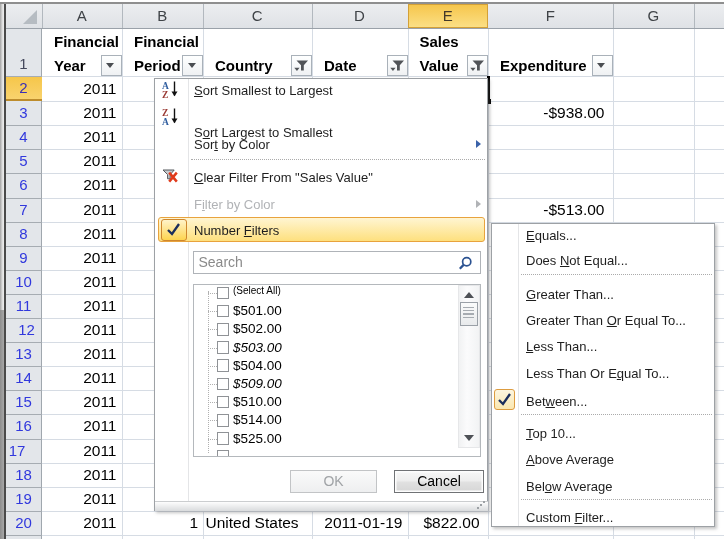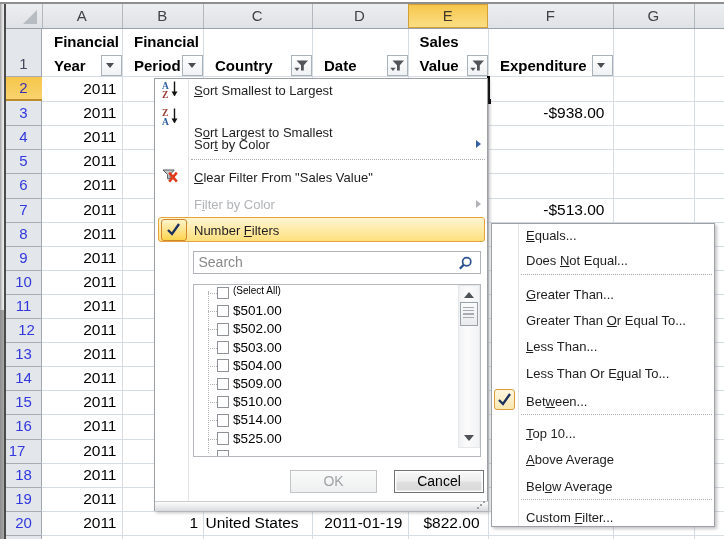--- a/index.html
+++ b/index.html
@@ -210,27 +210,27 @@
 <div class="abs" style="left:216.5px;top:286.6px;width:12.5px;height:12.5px;box-sizing:border-box;border:1.3px solid #8f9296;background:#fff;"></div>
 <div class="txt" style="left:233px;top:284.9px;font-size:10px;color:#000;">(Select All)</div>
 <div class="abs" style="left:207.5px;top:311.1px;width:9px;height:0;border-top:1px dotted #b0b0b0;"></div>
 <div class="abs" style="left:216.5px;top:304.8px;width:12.5px;height:12.5px;box-sizing:border-box;border:1.3px solid #8f9296;background:#fff;"></div>
 <div class="txt" style="left:233px;top:303.1px;font-size:13.5px;color:#000;">$501.00</div>
 <div class="abs" style="left:207.5px;top:329.3px;width:9px;height:0;border-top:1px dotted #b0b0b0;"></div>
 <div class="abs" style="left:216.5px;top:323.0px;width:12.5px;height:12.5px;box-sizing:border-box;border:1.3px solid #8f9296;background:#fff;"></div>
 <div class="txt" style="left:233px;top:321.3px;font-size:13.5px;color:#000;">$502.00</div>
 <div class="abs" style="left:207.5px;top:347.5px;width:9px;height:0;border-top:1px dotted #b0b0b0;"></div>
 <div class="abs" style="left:216.5px;top:341.2px;width:12.5px;height:12.5px;box-sizing:border-box;border:1.3px solid #8f9296;background:#fff;"></div>
-<div class="txt" style="left:233px;top:339.5px;font-size:13.5px;color:#000;">$503.00</div>
+<div class="txt" style="left:233px;top:339.5px;font-size:13.5px;color:#000;font-style:italic;">$503.00</div>
 <div class="abs" style="left:207.5px;top:365.7px;width:9px;height:0;border-top:1px dotted #b0b0b0;"></div>
 <div class="abs" style="left:216.5px;top:359.4px;width:12.5px;height:12.5px;box-sizing:border-box;border:1.3px solid #8f9296;background:#fff;"></div>
 <div class="txt" style="left:233px;top:357.7px;font-size:13.5px;color:#000;">$504.00</div>
 <div class="abs" style="left:207.5px;top:383.9px;width:9px;height:0;border-top:1px dotted #b0b0b0;"></div>
 <div class="abs" style="left:216.5px;top:377.6px;width:12.5px;height:12.5px;box-sizing:border-box;border:1.3px solid #8f9296;background:#fff;"></div>
-<div class="txt" style="left:233px;top:375.9px;font-size:13.5px;color:#000;">$509.00</div>
+<div class="txt" style="left:233px;top:375.9px;font-size:13.5px;color:#000;font-style:italic;">$509.00</div>
 <div class="abs" style="left:207.5px;top:402.1px;width:9px;height:0;border-top:1px dotted #b0b0b0;"></div>
 <div class="abs" style="left:216.5px;top:395.8px;width:12.5px;height:12.5px;box-sizing:border-box;border:1.3px solid #8f9296;background:#fff;"></div>
 <div class="txt" style="left:233px;top:394.1px;font-size:13.5px;color:#000;">$510.00</div>
 <div class="abs" style="left:207.5px;top:420.3px;width:9px;height:0;border-top:1px dotted #b0b0b0;"></div>
 <div class="abs" style="left:216.5px;top:414.0px;width:12.5px;height:12.5px;box-sizing:border-box;border:1.3px solid #8f9296;background:#fff;"></div>
 <div class="txt" style="left:233px;top:412.3px;font-size:13.5px;color:#000;">$514.00</div>
 <div class="abs" style="left:207.5px;top:438.5px;width:9px;height:0;border-top:1px dotted #b0b0b0;"></div>
 <div class="abs" style="left:216.5px;top:432.2px;width:12.5px;height:12.5px;box-sizing:border-box;border:1.3px solid #8f9296;background:#fff;"></div>
 <div class="txt" style="left:233px;top:430.5px;font-size:13.5px;color:#000;">$525.00</div>
 <div class="abs" style="left:216.5px;top:450.3px;width:12.5px;height:5.5px;box-sizing:border-box;border:1.3px solid #8f9296;border-bottom:none;background:#fff;"></div>

